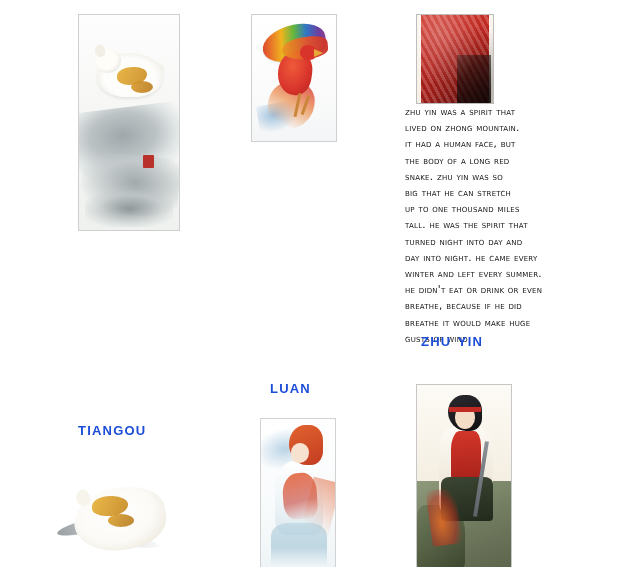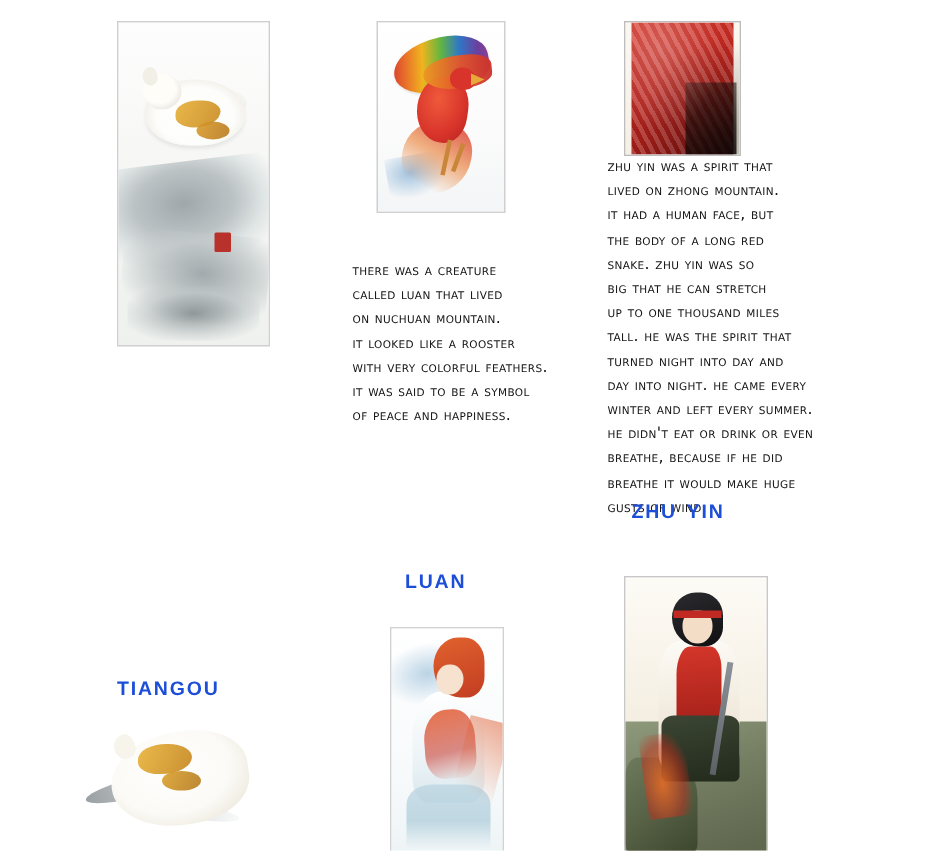--- a/index.html
+++ b/index.html
@@ -350,21 +350,21 @@
     position: absolute; left: 62px; top: 56px; width: 4px; height: 76px;
     background: linear-gradient(#8d9299, #5c6166);
     transform: rotate(9deg);
   }
 
   
   #text-tiangou { left: 66px; top: 240px; width: 192px; }
   #text-luan    { left: 235px; top: 172px; width: 172px; }
   #text-zhuyin  { left: 405px; top: 103px; width: 182px; }
 
-  #cap-tiangou { left: 78px; top: 447px; }
+  #cap-tiangou { left: 78px; top: 418px; }
   #cap-luan    { left: 270px; top: 376px; }
   #cap-zhuyin  { left: 421px; top: 329px; }
 </style>
 </head>
 <body>
 
 <div class="page">
 
   <div class="art" id="art-tiangou">
     <div class="sky"></div>
@@ -409,27 +409,20 @@
 up to one thousand miles
 tall. He was the spirit that
 turned night into day and
 day into night. He came every
 winter and left every summer.
 He didn't eat or drink or even
 breathe, because if he did
 breathe it would make huge
 gusts of wind.</div>
 
-  <div class="textblock" id="text-luan">There was a creature
-called Luan that lived
-On Nuchuan Mountain.
-It looked like a rooster
-with  very colorful feathers.
-It was said to be a symbol
-of peace and happiness.</div>
 
 
   <div class="caption" id="cap-zhuyin">Zhu Yin</div>
 
   <div class="caption" id="cap-luan">Luan</div>
 
   <div class="caption" id="cap-tiangou">Tiangou</div>
 
   <div class="art" id="art-tiangou-b">
     <div class="bg"></div>

